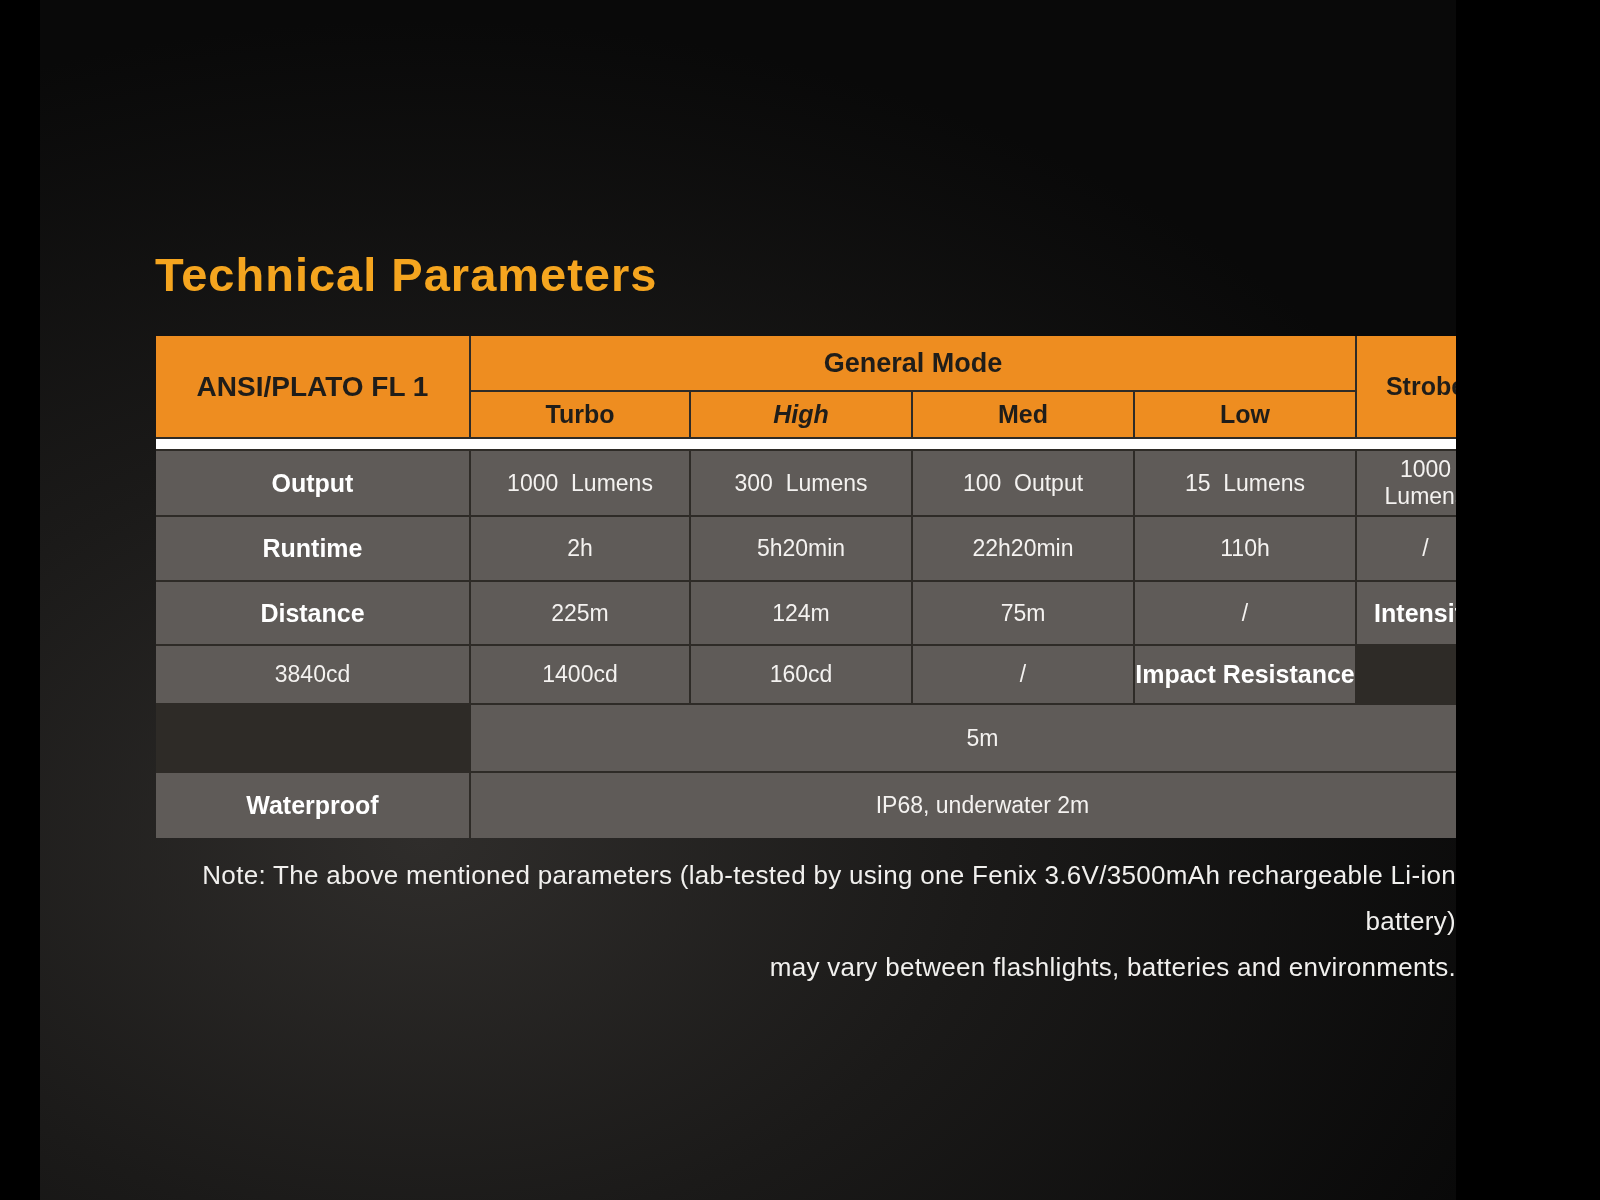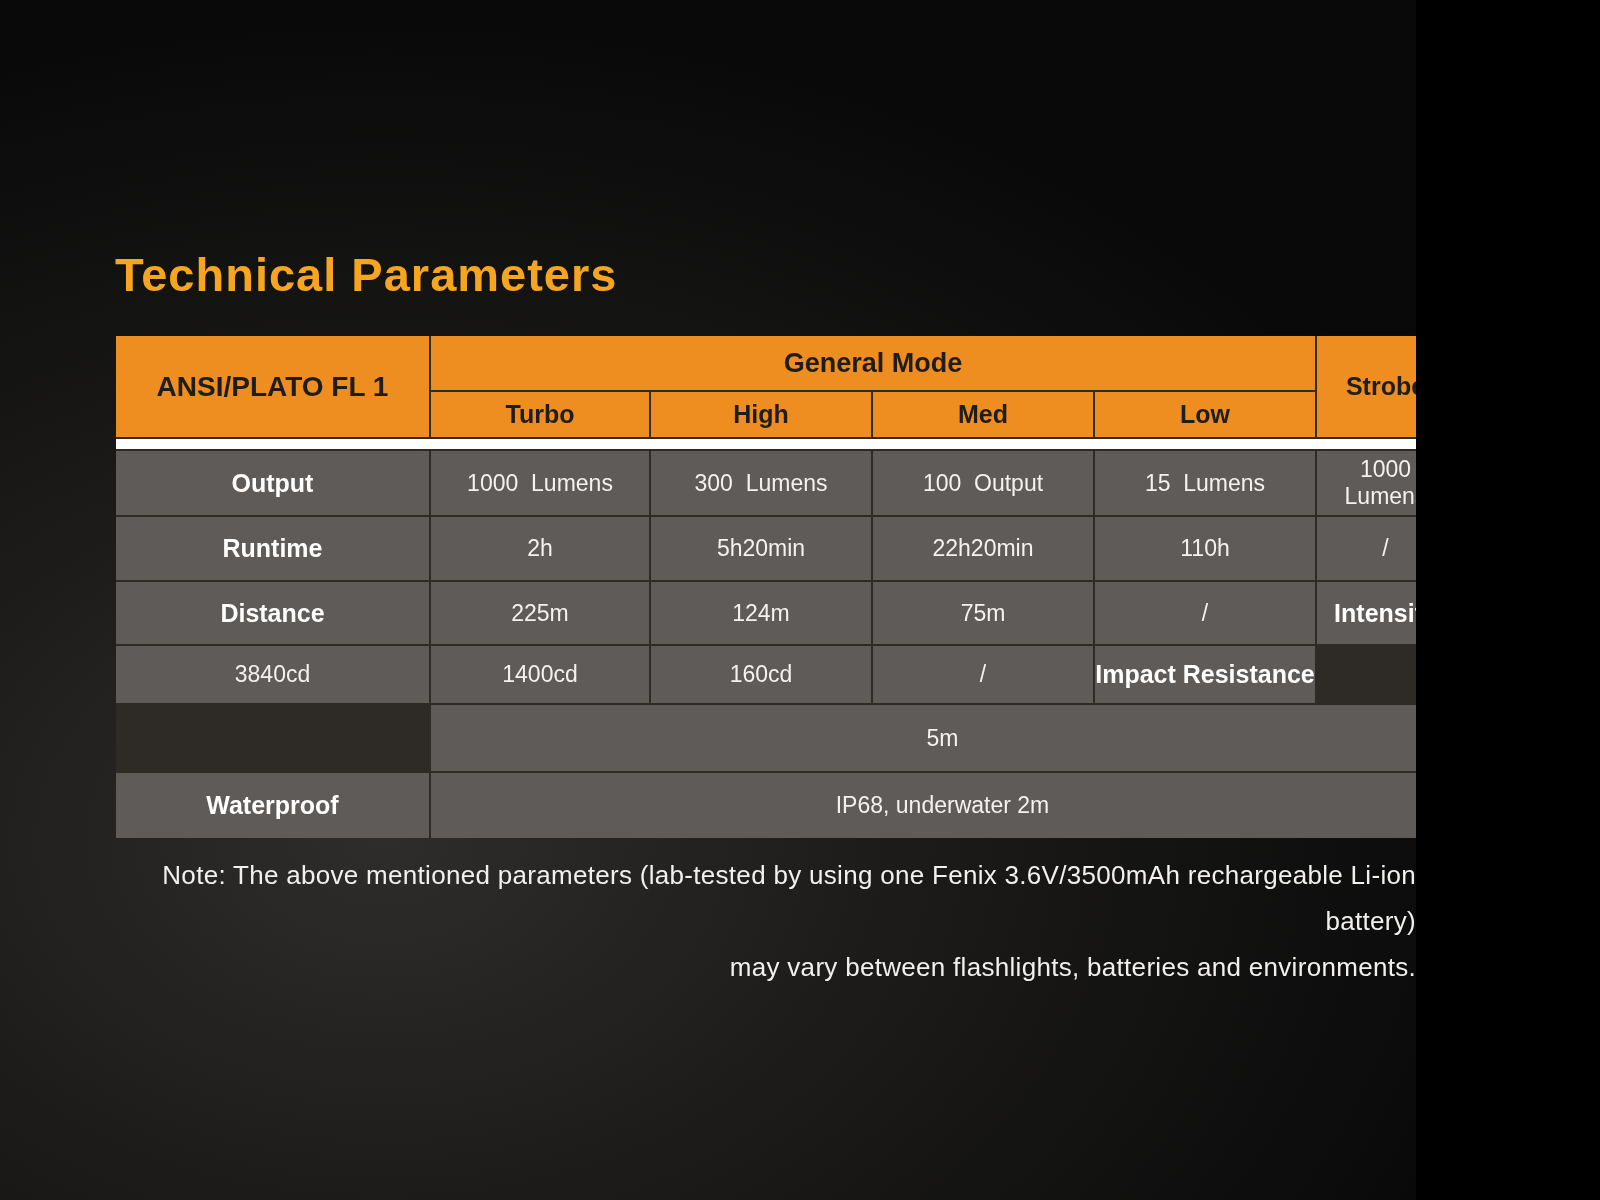--- a/index.html
+++ b/index.html
@@ -8,20 +8,21 @@
     background: #000;
   }
   .stage {
     position: relative;
     width: 1416px;
     height: 1200px;
     overflow: hidden;
     font-family: "Liberation Sans", sans-serif;
     background:
       radial-gradient(1150px 820px at 27% 70%, #2f2d2b 0%, #1b1a19 48%, #090909 100%);
+    margin-left: 40px;
   }
   .title {
     position: absolute;
     left: 115px;
     top: 247px;
     margin: 0;
     font-size: 47px;
     font-weight: bold;
     letter-spacing: 1px;
     color: #F5A51F;
@@ -47,21 +48,21 @@
   .hdr {
     background: #EE8D20;
     color: #1f1d1a;
     font-weight: bold;
     font-size: 25px;
   }
   .corner   { grid-area: 1 / 1 / 3 / 2; font-size: 28px; }
   .group    { grid-area: 1 / 2 / 2 / 6; font-size: 27px; }
   .strobe-h { grid-area: 1 / 6 / 3 / 7; }
   .sub1 { grid-area: 2 / 2 / 3 / 3; }
-  .sub2 { grid-area: 2 / 3 / 3 / 4; }
+  .sub2 { grid-area: 2 / 3 / 3 / 4; font-style: italic; }
   .sub3 { grid-area: 2 / 4 / 3 / 5; }
   .sub4 { grid-area: 2 / 5 / 3 / 6; }
   .strip { grid-area: 3 / 1 / 4 / 7; background: #ffffff; }
   .lbl {
     background: #5F5B58;
     color: #ffffff;
     font-weight: bold;
     font-size: 25px;
   }
   .val {

